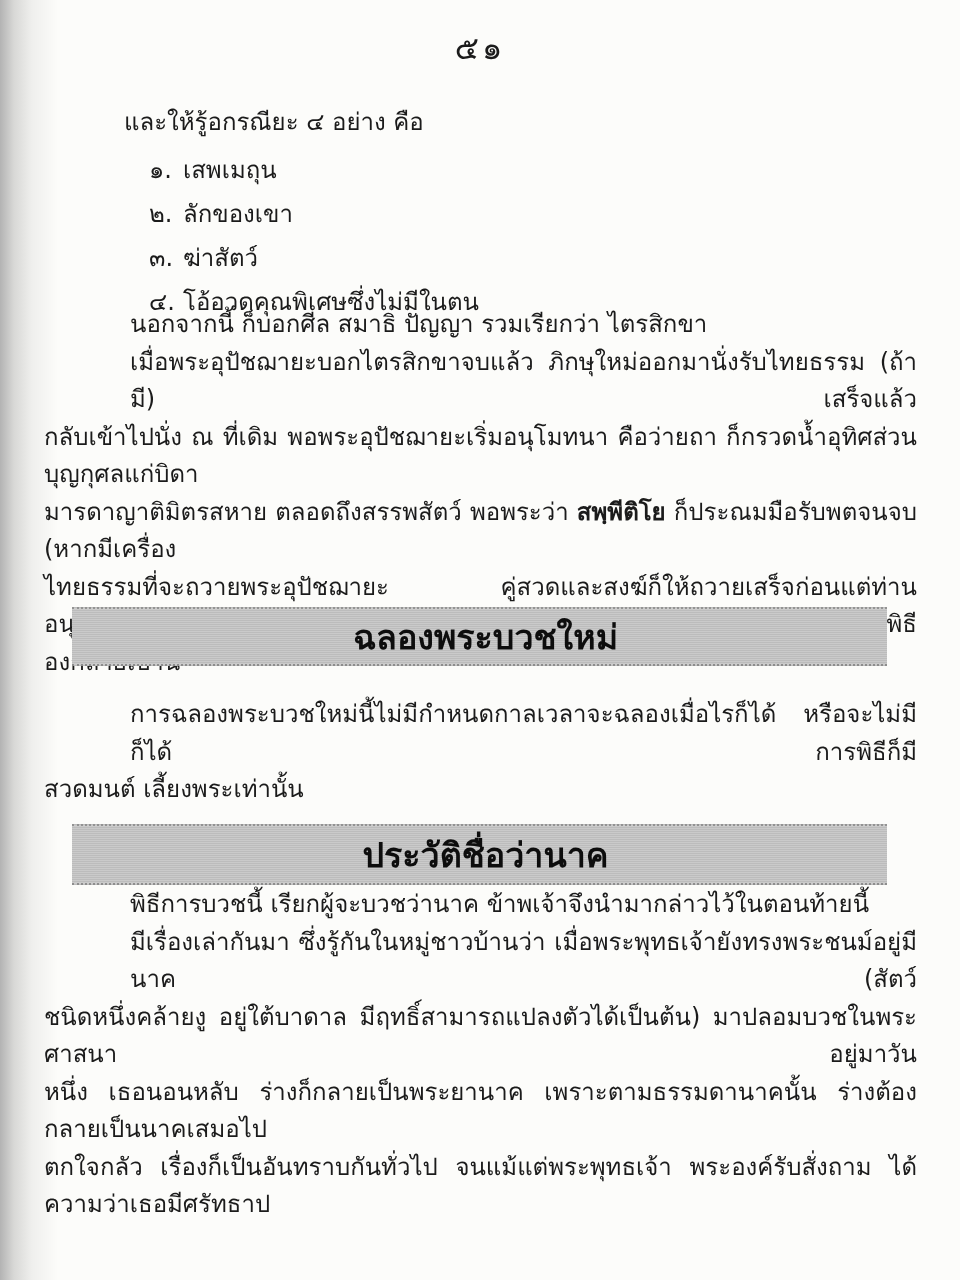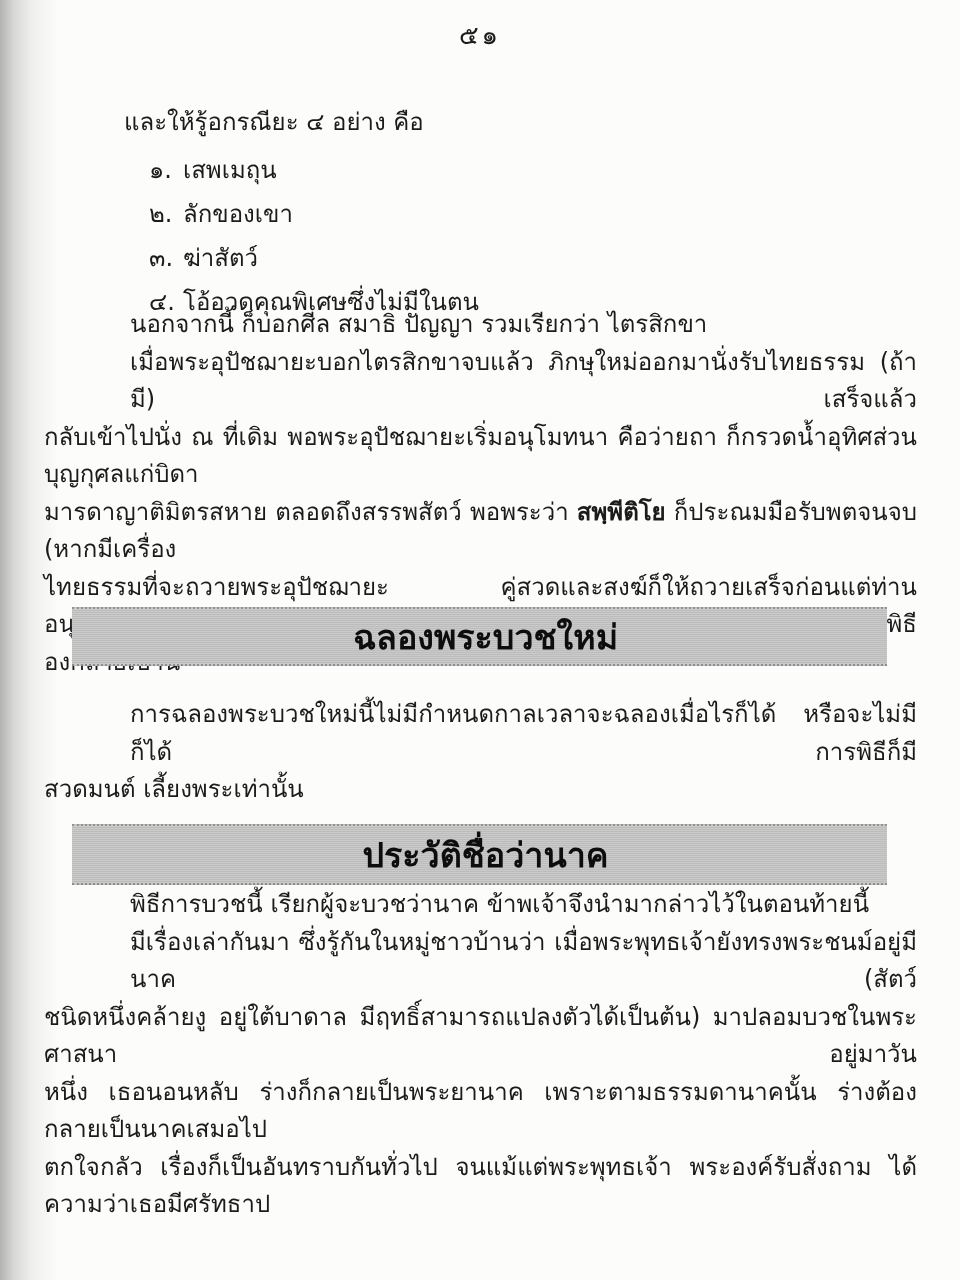--- a/index.html
+++ b/index.html
@@ -11,23 +11,23 @@
     font-family:"DejaVu Sans","Liberation Sans",sans-serif;
     color:#1b1b1b;
     overflow:hidden;
   }
   .edge-shadow{
     position:absolute;left:0;top:0;bottom:0;width:58px;
     background:linear-gradient(90deg,#b3b3b3 0px,#d8d8d6 14px,#efefed 32px,rgba(252,252,250,0) 58px);
     pointer-events:none;
   }
   .pagenum{
-    position:absolute;top:19px;left:0;right:0;
+    position:absolute;top:32px;left:0;right:0;
     text-align:center;
-    font-size:26px;line-height:32px;
+    font-size:32px;line-height:32px;
     letter-spacing:3px;
   }
   .content{
     position:absolute;left:44px;top:0;width:873px;height:100%;
     font-size:24px;
   }
   .lead{
     position:absolute;top:104px;left:80px;
     line-height:37px;white-space:nowrap;
   }

